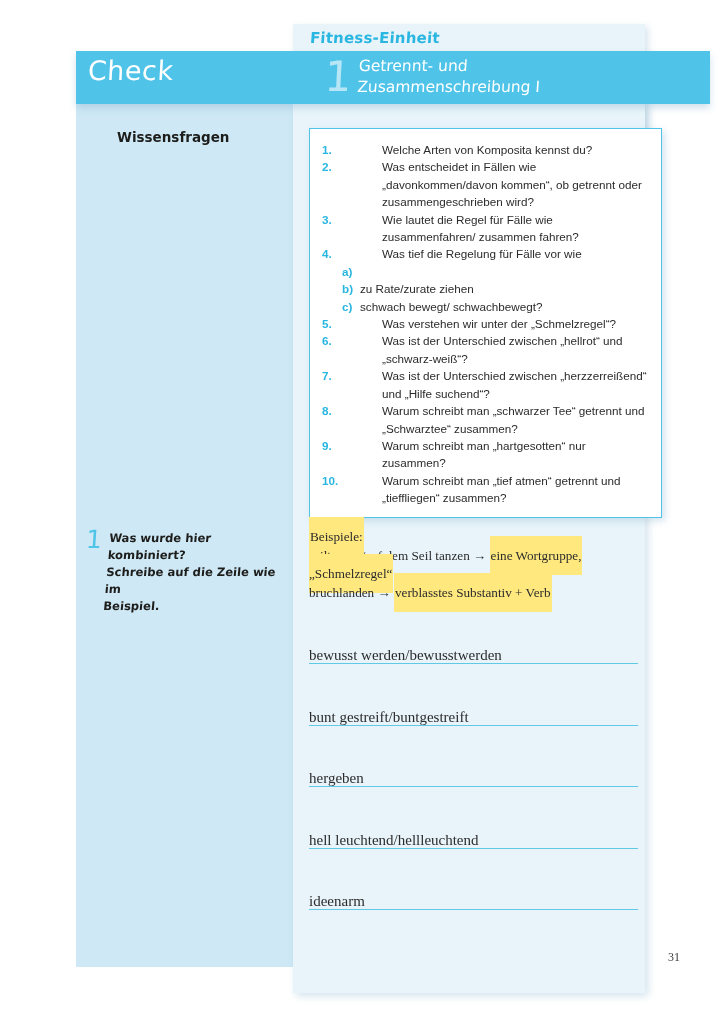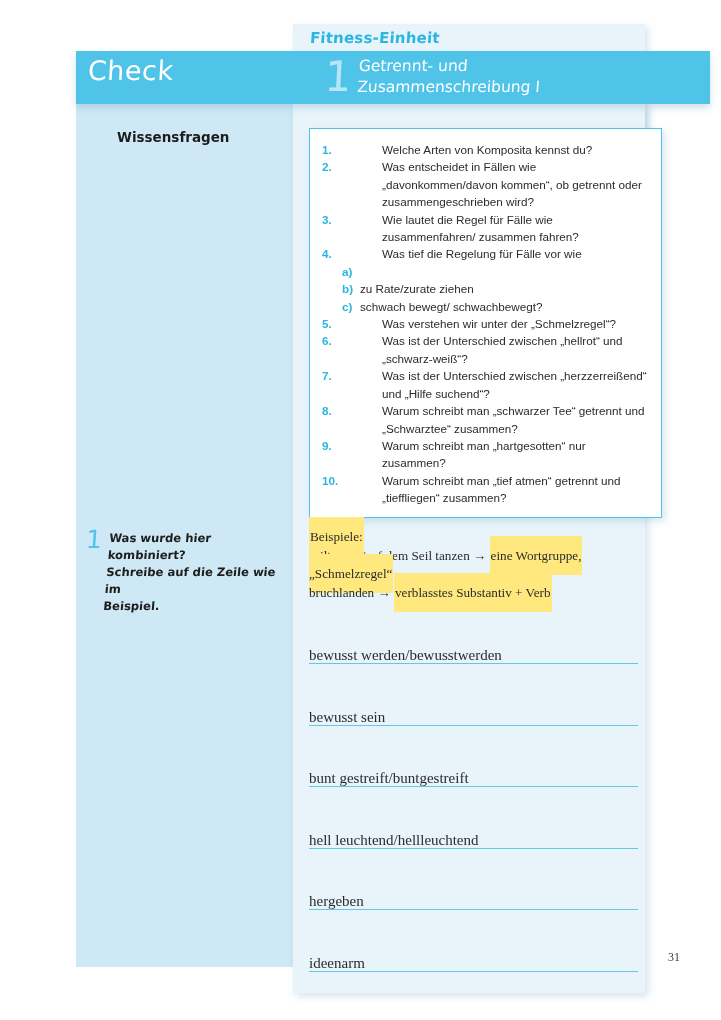--- a/index.html
+++ b/index.html
@@ -372,35 +372,31 @@
       <span>bruchlanden → </span><span class="hl">verblasstes Substantiv + Verb</span>
     </div>
   </div>
 
   <div class="ex-items" id="exercise-items">
       <div class="ex-item">
         <div class="ex-word">bewusst werden/bewusstwerden</div>
         <div class="ex-rule"></div>
       </div>
       <div class="ex-item">
-        <div class="ex-word">bewusst sein</div>
+        <div class="ex-word">bunt gestreift/buntgestreift</div>
         <div class="ex-rule"></div>
       </div>
       <div class="ex-item">
-        <div class="ex-word">bunt gestreift/buntgestreift</div>
+        <div class="ex-word">hergeben</div>
         <div class="ex-rule"></div>
       </div>
       <div class="ex-item">
         <div class="ex-word">hell leuchtend/hellleuchtend</div>
         <div class="ex-rule"></div>
       </div>
       <div class="ex-item">
-        <div class="ex-word">hergeben</div>
-        <div class="ex-rule"></div>
-      </div>
-      <div class="ex-item">
         <div class="ex-word">ideenarm</div>
         <div class="ex-rule"></div>
       </div>
     </div>
 
   <div class="page-number">31</div>
 </div>
 
 </body></html>

